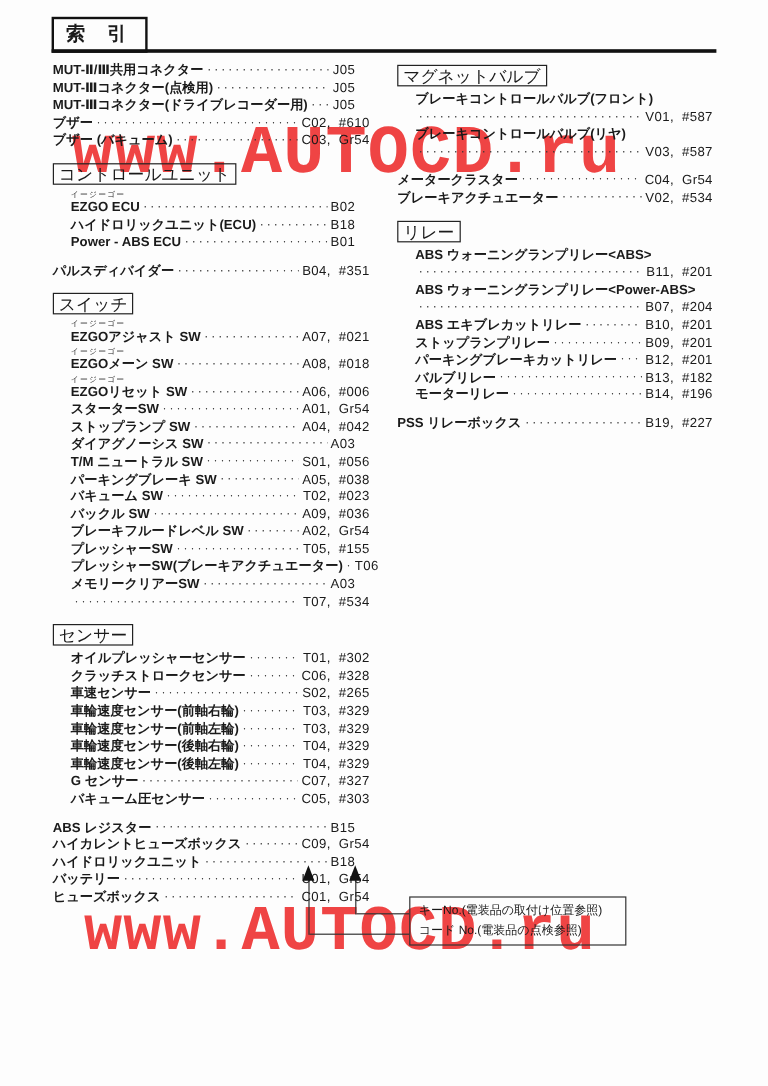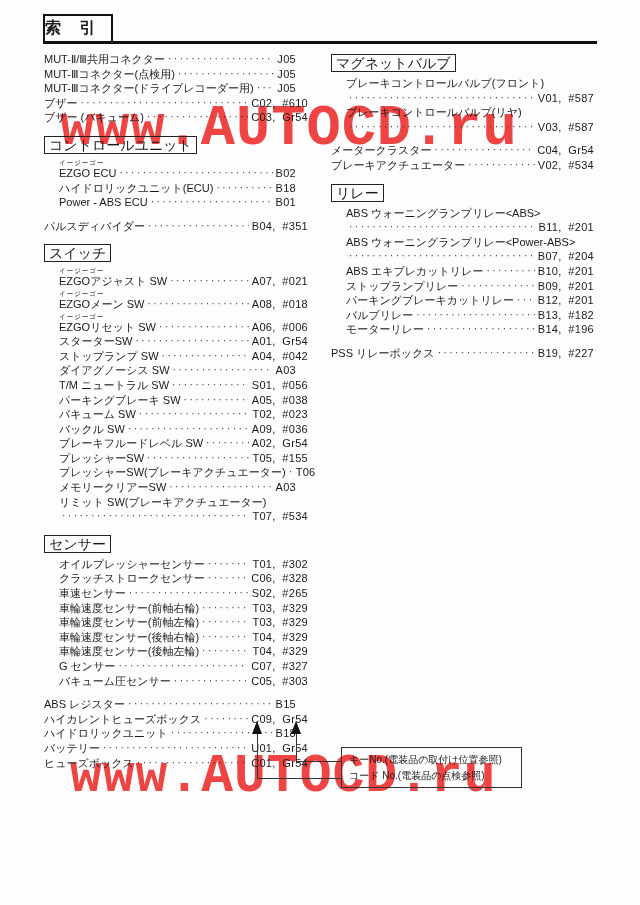--- a/index.html
+++ b/index.html
@@ -23,21 +23,21 @@
     z-index:1;
     font-family:Liberation Mono, monospace;
   }
   .wm.top{left:60px;top:97px;}
   .wm.bottom{left:70px;top:747px;font-size:53px;}
   .content{position:absolute;inset:0;z-index:2;}
   
   .title-box{
     position:absolute;left:43px;top:14px;
     border:2px solid #111;
-    padding:2px 9px 3px 0;
+    padding:2px 9px 3px 10px;
     font-size:16px;font-weight:bold;
     letter-spacing:7px;
     background:transparent;
   }
   .rule{
     position:absolute;left:43px;top:41px;width:554px;height:3px;background:#111;
   }
   
   .col{position:absolute;top:52px;font-size:11px;}
   .col.left{left:44px;width:264px;}
@@ -52,21 +52,21 @@
     line-height:14px;
   }
   .row{
     display:flex;
     align-items:baseline;
     line-height:14.6px;
     height:14.6px;
   }
   .row.ind{padding-left:15px;}
   .row.cont{justify-content:flex-end;}
-  .lbl{white-space:nowrap;flex-shrink:0;}
+  .lbl{white-space:nowrap;flex-shrink:0;font-weight:bold;}
   .dots{
     flex:1 1 4px;
     min-width:4px;
     overflow:hidden;
     white-space:nowrap;
     margin:0 3px;
     color:#333;
     align-self:center;
     font-size:10px;
   }
@@ -213,22 +213,20 @@
             <span class="dots"></span>
             <span class="val">T05,  #155</span>
           </div><div class="row ind">
             <span class="lbl">プレッシャーSW(ブレーキアクチュエーター)</span>
             <span class="dots"></span>
             <span class="val nocode">T06</span>
           </div><div class="row ind">
             <span class="lbl">メモリークリアーSW</span>
             <span class="dots"></span>
             <span class="val nocode">A03</span>
-          </div><div class="row ind">
-            <span class="lbl">リミット SW(ブレーキアクチュエーター)</span>
           </div><div class="row cont ind">
             <span class="dots"></span>
             <span class="val">T07,  #534</span>
           </div></div>
         <div class="grp"><div class="sect">センサー</div><div class="row ind">
             <span class="lbl">オイルプレッシャーセンサー</span>
             <span class="dots"></span>
             <span class="val">T01,  #302</span>
           </div><div class="row ind">
             <span class="lbl">クラッチストロークセンサー</span>

